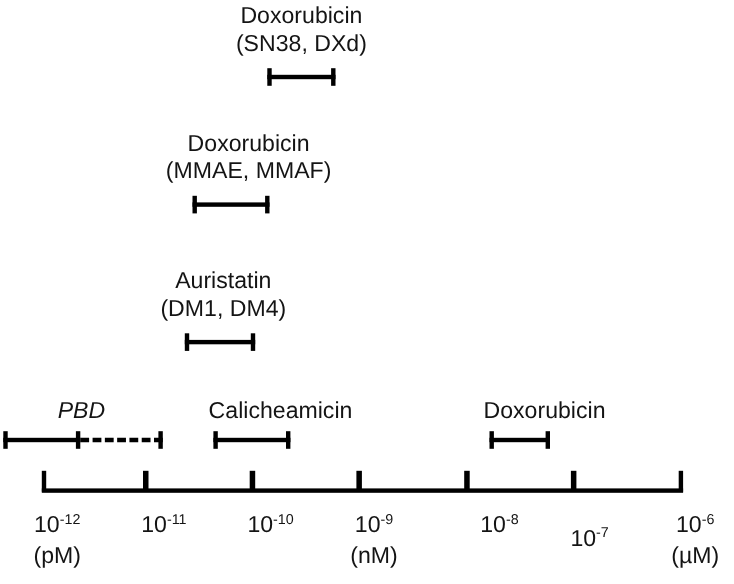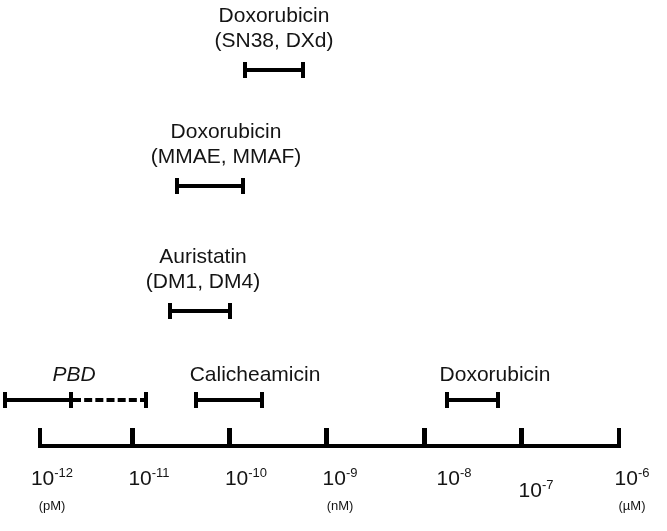--- a/index.html
+++ b/index.html
@@ -102,21 +102,21 @@
   }
   .tick-label sup {
     font-size: 13px;
     line-height: 0;
     vertical-align: super;
   }
   .unit-label {
     position: absolute;
     text-align: center;
     white-space: nowrap;
-    font-size: 13px;
+    font-size: 21px;
     line-height: 24px;
     color: #141414;
     transform: translateX(-50%);
   }
 </style>
 </head>
 <body>
 
 <div id="figure">
 

